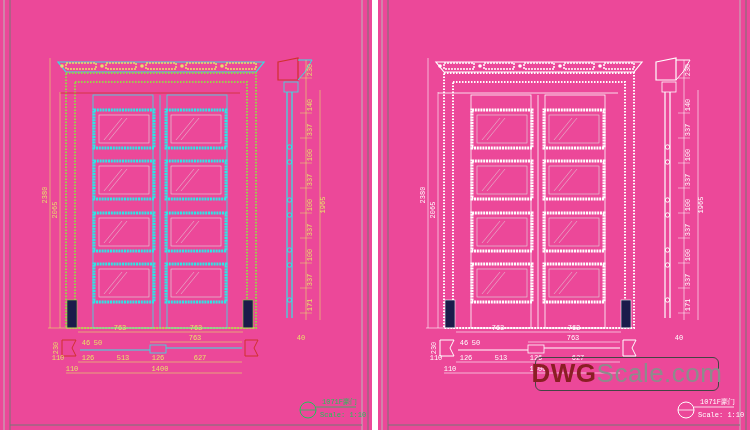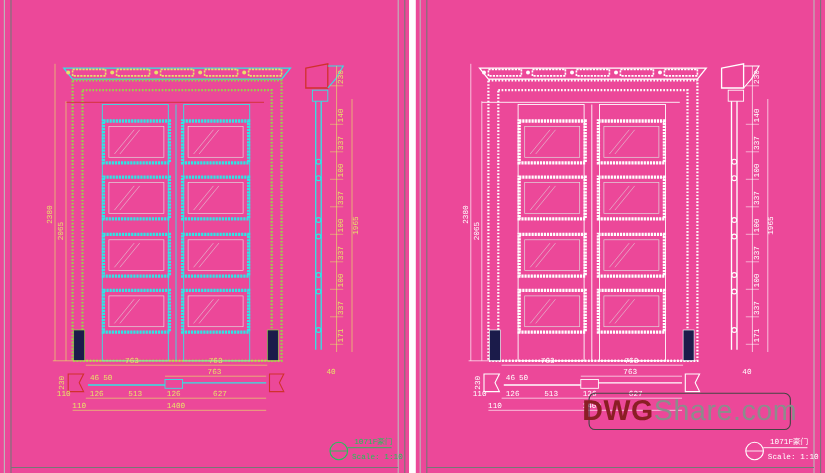--- a/index.html
+++ b/index.html
@@ -285,14 +285,14 @@
         <line x1="300" y1="410" x2="316" y2="410" stroke="#ffffff" stroke-width="0.8"></line>
         <line x1="316" y1="407" x2="356" y2="407" stroke="#ffffff" stroke-width="0.8"></line>
         <text x="322" y="404" fill="#ffffff" font-size="7" font-family="Liberation Mono, monospace">1071F豪门</text>
         <text x="320" y="417" fill="#ffffff" font-size="7" font-family="Liberation Mono, monospace">Scale: 1:10</text>
       </g>
     </svg>
   </div>
 
 <div class="watermark">
   <span class="wm-a">DWG</span>
-    <span class="wm-b">Share.com</span>
+    <span class="wm-b">Scale.com</span>
 </div>
 
 </body></html>

